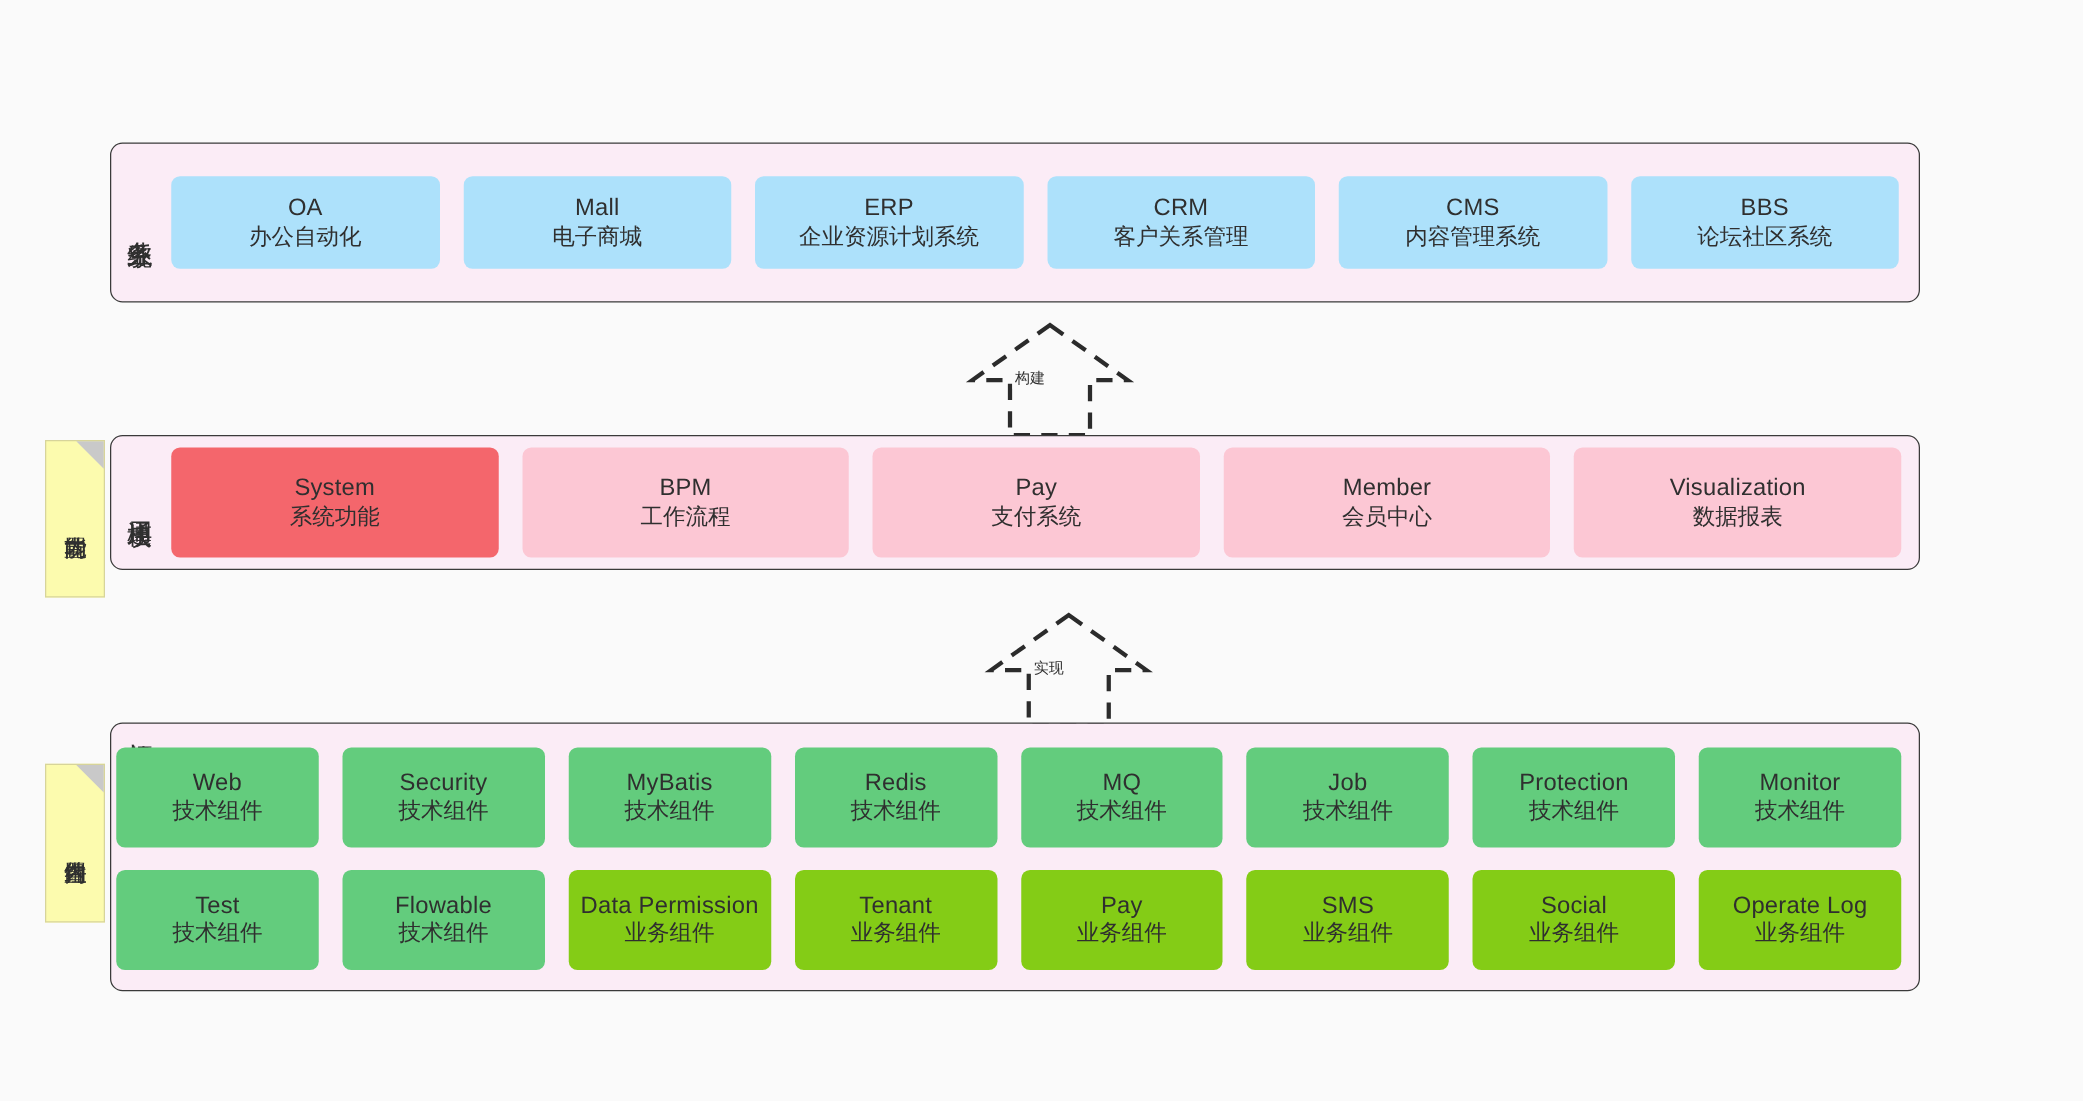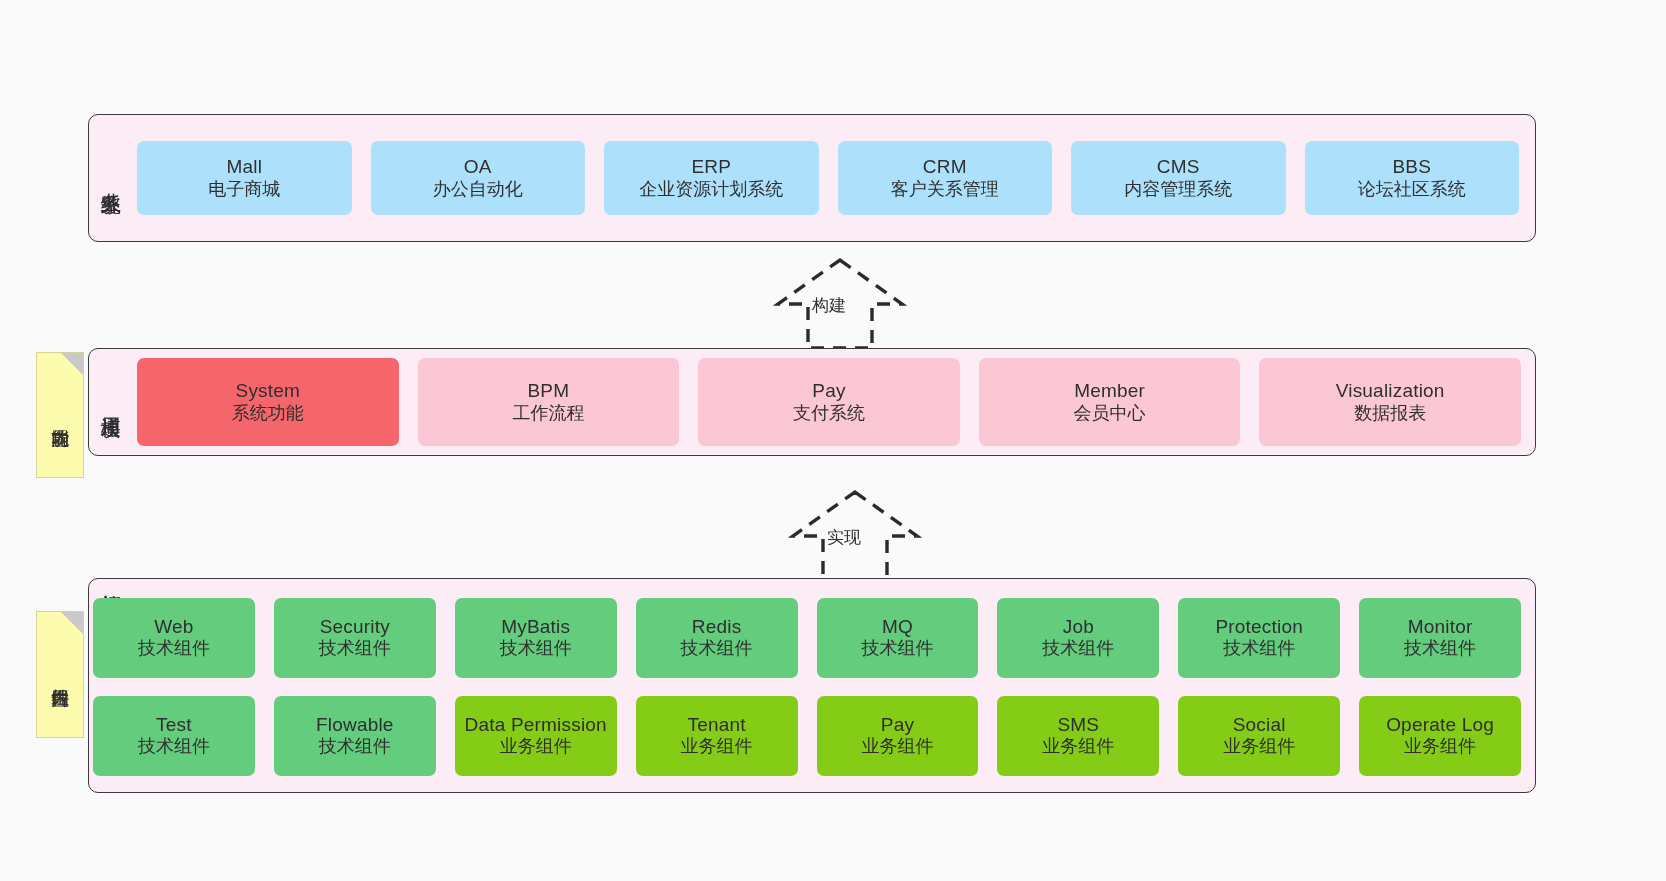--- a/index.html
+++ b/index.html
@@ -128,21 +128,21 @@
     border-color: transparent #c9c9c9 transparent transparent;
   }
   #note-functions  { left: 36px; top: 352px; height: 126px; }
   #note-components { left: 36px; top: 611px; height: 127px; }
 
   
   .arrow { position: absolute; }
   .arrow svg { display: block; overflow: visible; }
   .arrow-label {
     position: absolute;
-    font-size: 17px;
+    font-size: 12px;
     color: #2f2f2f;
     background: #fafafa;
     padding: 0 2px;
     white-space: nowrap;
     user-select: none;
   }
   #arrow-build  { left: 750px; top: 258px; width: 180px; height: 90px; }
   #arrow-build  .arrow-label { left: 60px; top: 36px; }
   #arrow-impl   { left: 765px; top: 490px; width: 180px; height: 90px; }
   #arrow-impl   .arrow-label { left: 60px; top: 36px; }
@@ -150,26 +150,26 @@
 </head>
 <body>
 
 <div id="canvas">
 
   <div class="layer" id="layer-business">
     <div class="layer-title">业务系统</div>
     <div class="layer-body">
       <div class="row">
         <div class="cell c-blue">
+          <span class="en">OA</span>
+          <span class="cn">办公自动化</span>
+        </div>
+        <div class="cell c-blue">
           <span class="en">Mall</span>
           <span class="cn">电子商城</span>
-        </div>
-        <div class="cell c-blue">
-          <span class="en">OA</span>
-          <span class="cn">办公自动化</span>
         </div>
         <div class="cell c-blue">
           <span class="en">ERP</span>
           <span class="cn">企业资源计划系统</span>
         </div>
         <div class="cell c-blue">
           <span class="en">CRM</span>
           <span class="cn">客户关系管理</span>
         </div>
         <div class="cell c-blue">

